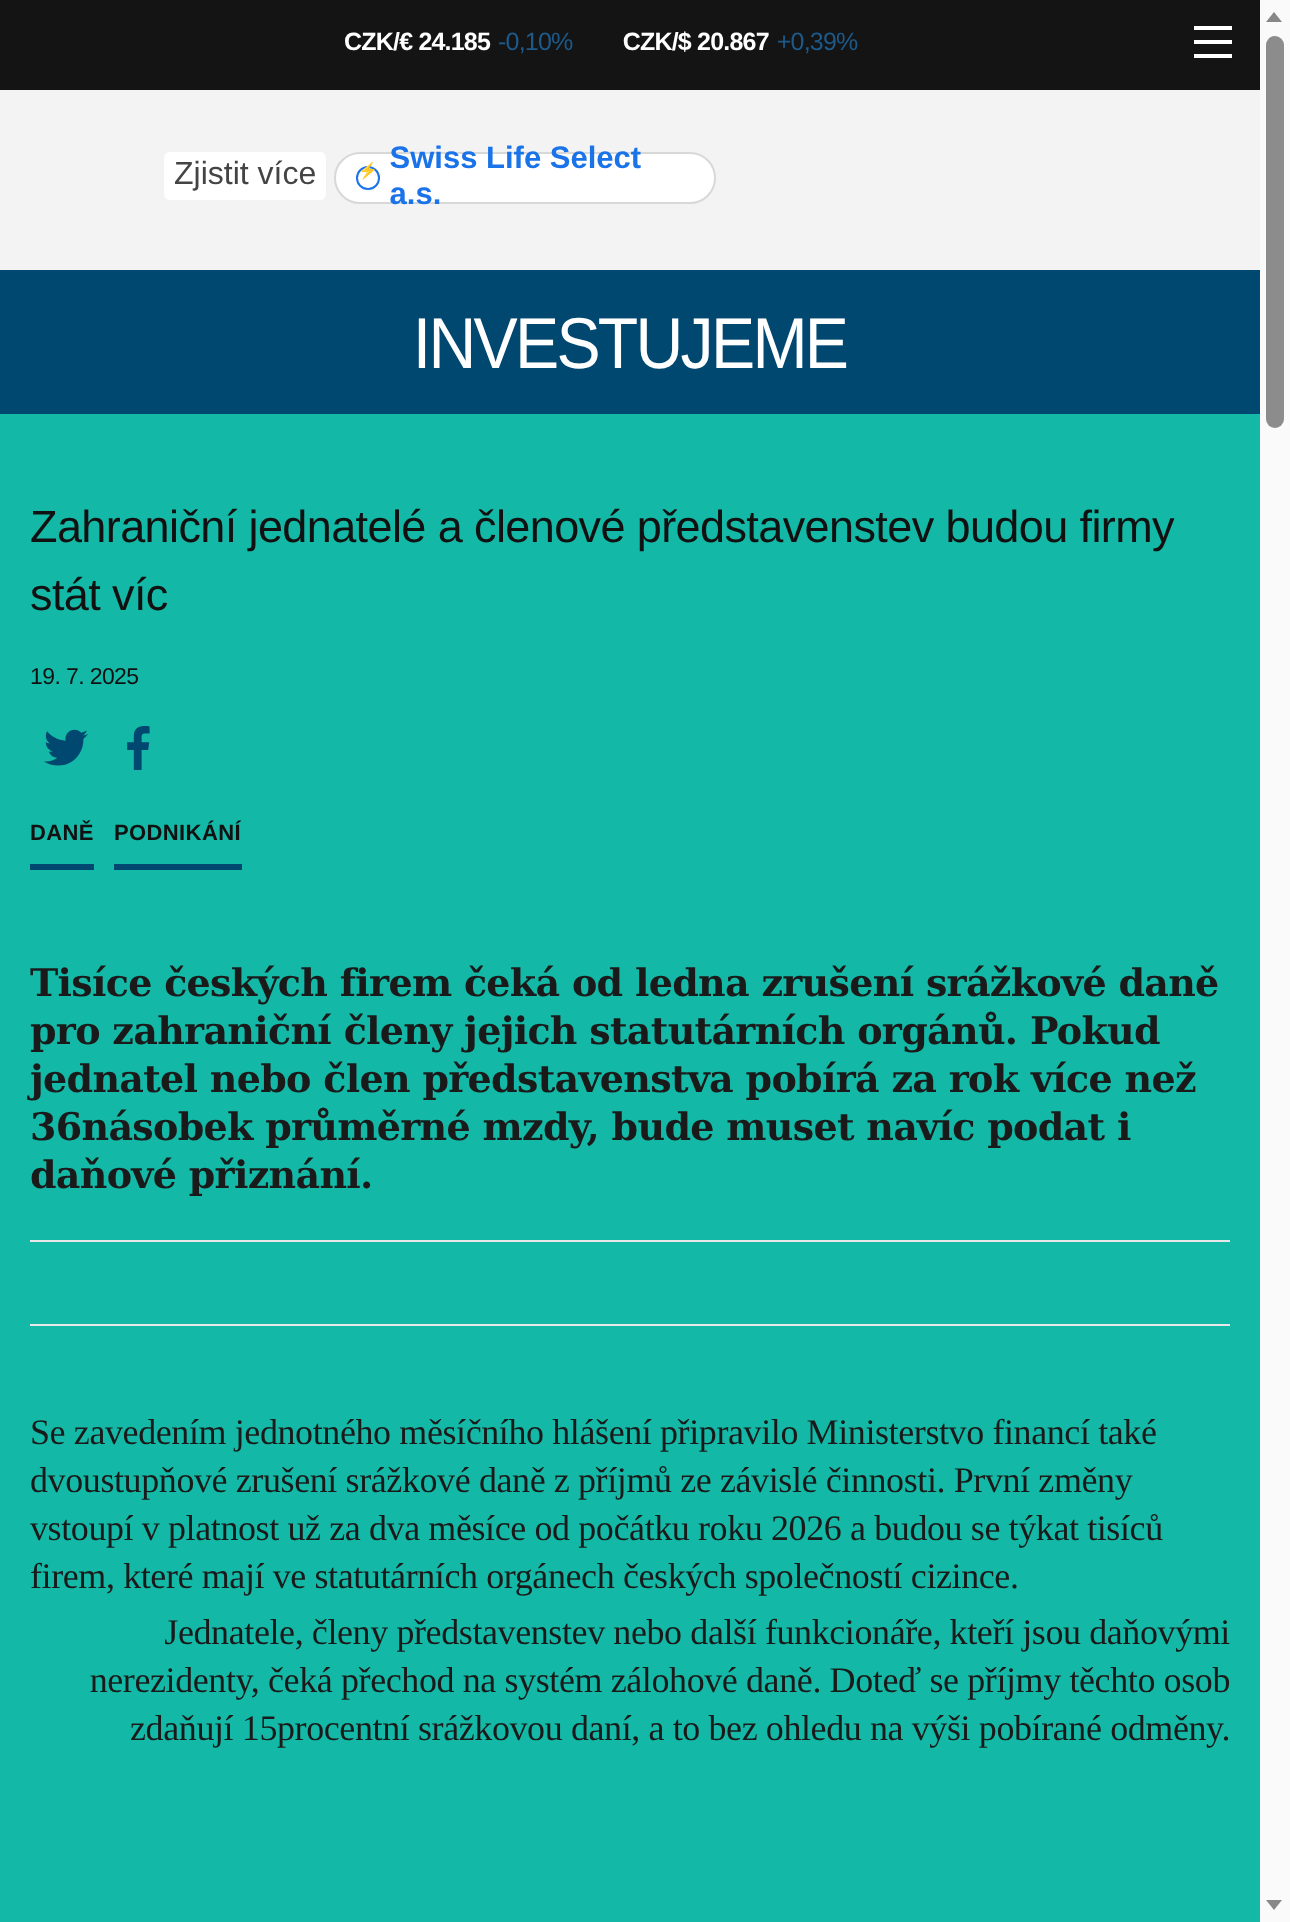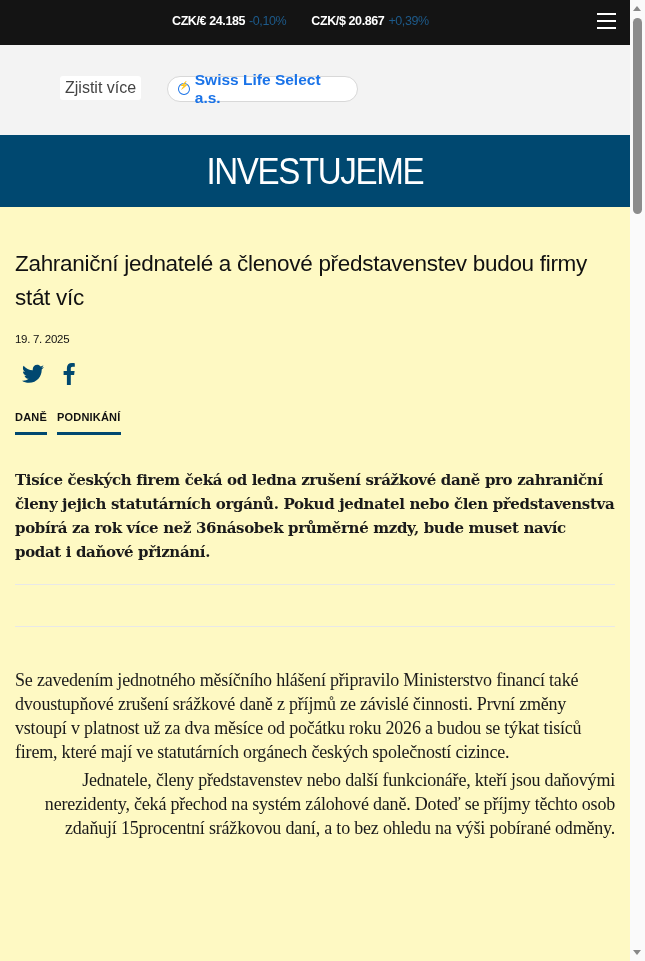--- a/index.html
+++ b/index.html
@@ -1,54 +1,54 @@
 <!DOCTYPE html>
 <html><head>
 <meta charset="utf-8">
 <style>
   html, body { margin:0; padding:0; }
   body {
     width:645px; height:961px; overflow:hidden; position:relative;
     background:#fdfdfd; font-family:"DejaVu Sans", sans-serif;
   }
-  .page { position:absolute; left:0; top:0; width:630px; height:961px; overflow:hidden; background:#fef9c3; }
+  .page { position:absolute; left:0; top:0; width:630px; height:961px; overflow:hidden; background:#14b8a6; }
 
   
   .ticker { height:45px; background:#141414; position:relative; color:#fff; }
   .ticker .rates { position:absolute; left:172px; top:14px; font-size:12.5px; letter-spacing:-0.4px; white-space:nowrap; font-family:"Liberation Sans", sans-serif; font-weight:bold; }
   .rate { margin-right:22px; }
   .rate .chg { font-weight:normal; color:#1d5a8a; margin-left:4px; }
   .rate .chg.pos { color:#1d5a8a; }
   .menu { position:absolute; left:597px; top:13px; width:19px; height:18px; cursor:pointer; }
   .menu span { display:block; height:2px; background:#fff; margin-bottom:5px; }
 
   
   .adbar { height:90px; background:#f3f3f3; position:relative; }
   .learn { position:absolute; left:66px; top:76px; }
-  .adbar .learn { left:60px; top:31px; background:#fff; padding:3px 5px; font-size:16px; color:#444; border-radius:3px; font-family:"Liberation Sans", sans-serif; }
+  .adbar .learn { left:82px; top:31px; background:#fff; padding:3px 5px; font-size:16px; color:#444; border-radius:3px; font-family:"Liberation Sans", sans-serif; }
   .pill { position:absolute; top:31px; height:26px; border:1px solid #d8d8d8; border-radius:14px; background:#fff; display:flex; align-items:center; padding:0 10px 0 10px; font-size:15.5px; color:#1a73e8; font-weight:bold; font-family:"Liberation Sans", sans-serif; cursor:pointer; box-sizing:border-box; }
   .pill .bolt { width:12px; height:12px; border:1.5px solid #1a73e8; border-radius:50%; margin-right:5px; position:relative; box-sizing:border-box; }
   .pill .bolt:after { content:"⚡"; position:absolute; left:0px; top:-3px; font-size:8px; color:#1a73e8; }
   .pill1 { left:167px; width:191px; }
   .pill2 { left:370px; width:194px; }
 
   
   .brand { height:72px; background:#004870; display:flex; align-items:center; justify-content:center; }
   .brand .logo { color:#fff; font-family:"Liberation Sans", sans-serif; font-size:36px; letter-spacing:-1.5px; transform:scaleX(0.92); margin-top:2px; }
 
   
   .article { padding:0 15px; }
   h1 { margin:40px 0 0 0; font-family:"Liberation Sans", sans-serif; font-weight:normal; font-size:22.5px; line-height:34px; color:#111; letter-spacing:-0.3px; }
   .date { margin-top:18px; font-size:11.5px; color:#111; font-family:"Liberation Sans", sans-serif; letter-spacing:-0.3px; }
   .share { margin-top:14px; height:30px; display:flex; align-items:center; }
   .share .tw { margin-left:7px; width:22px; height:20px; cursor:pointer; }
   .share .fb { margin-left:19px; width:12px; height:22px; cursor:pointer; }
   .tags { margin-top:22px; display:flex; }
   .tag { font-family:"Liberation Sans", sans-serif; font-weight:bold; font-size:11px; color:#111; padding-bottom:9px; border-bottom:3px solid #004870; margin-right:10px; cursor:pointer; letter-spacing:0.2px; }
-  .perex { margin-top:33px; font-family:"DejaVu Serif", serif; font-weight:bold; font-size:15px; line-height:24px; color:#1a1a1a; letter-spacing:-0.35px; }
+  .perex { margin-top:45px; font-family:"DejaVu Serif", serif; font-weight:bold; font-size:19px; line-height:24px; color:#1a1a1a; letter-spacing:-0.35px; }
   .hr1 { margin-top:20px; height:1px; background:#e8e8e8; }
   .hr2 { margin-top:41px; height:1px; background:#e8e8e8; }
   .body p { margin:0; font-family:"Liberation Serif", serif; font-size:18px; line-height:24px; color:#1a1a1a; letter-spacing:-0.2px; }
   .body p.p1 { margin-top:41px; }
   .body p.p2 { margin-top:4px;text-align:right; }
 
   
   .scrollbar { position:absolute; left:630px; top:0; width:15px; height:961px; background:#fafafa; }
   .scrollbar .up, .scrollbar .down { position:absolute; left:3px; width:0; height:0; border-left:4.5px solid transparent; border-right:4.5px solid transparent; cursor:pointer; }
   .scrollbar .up { top:6px; border-bottom:5px solid #888; }

